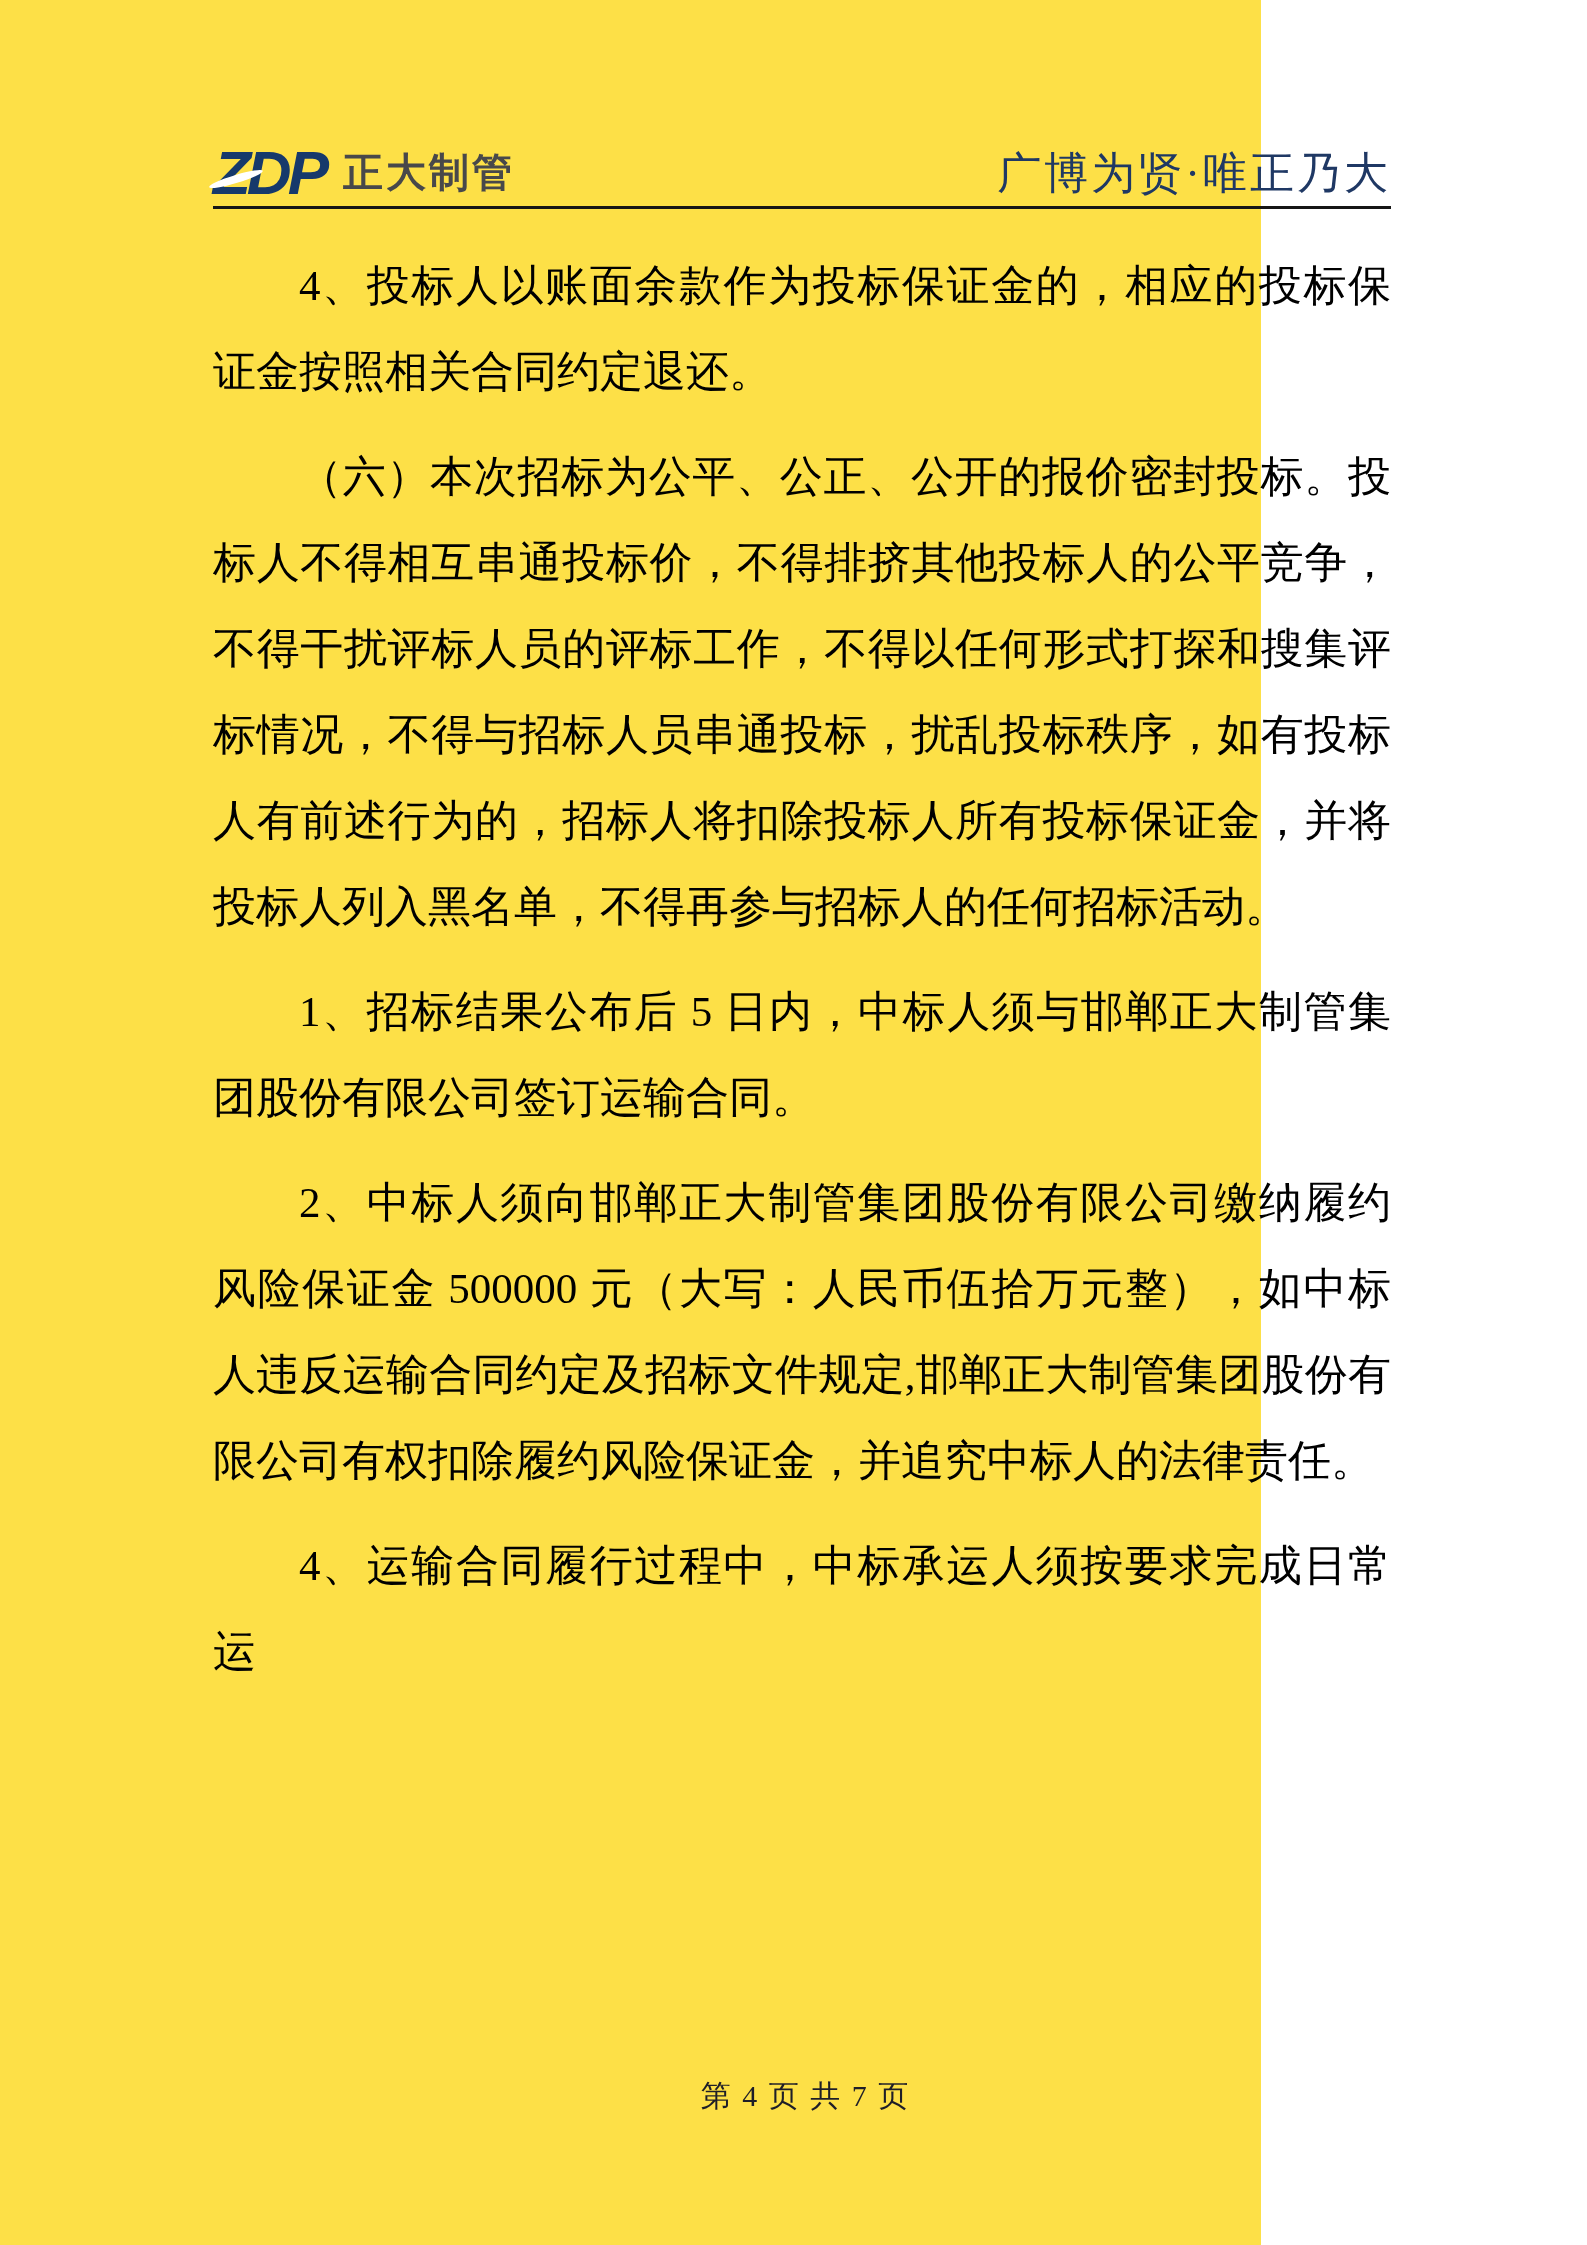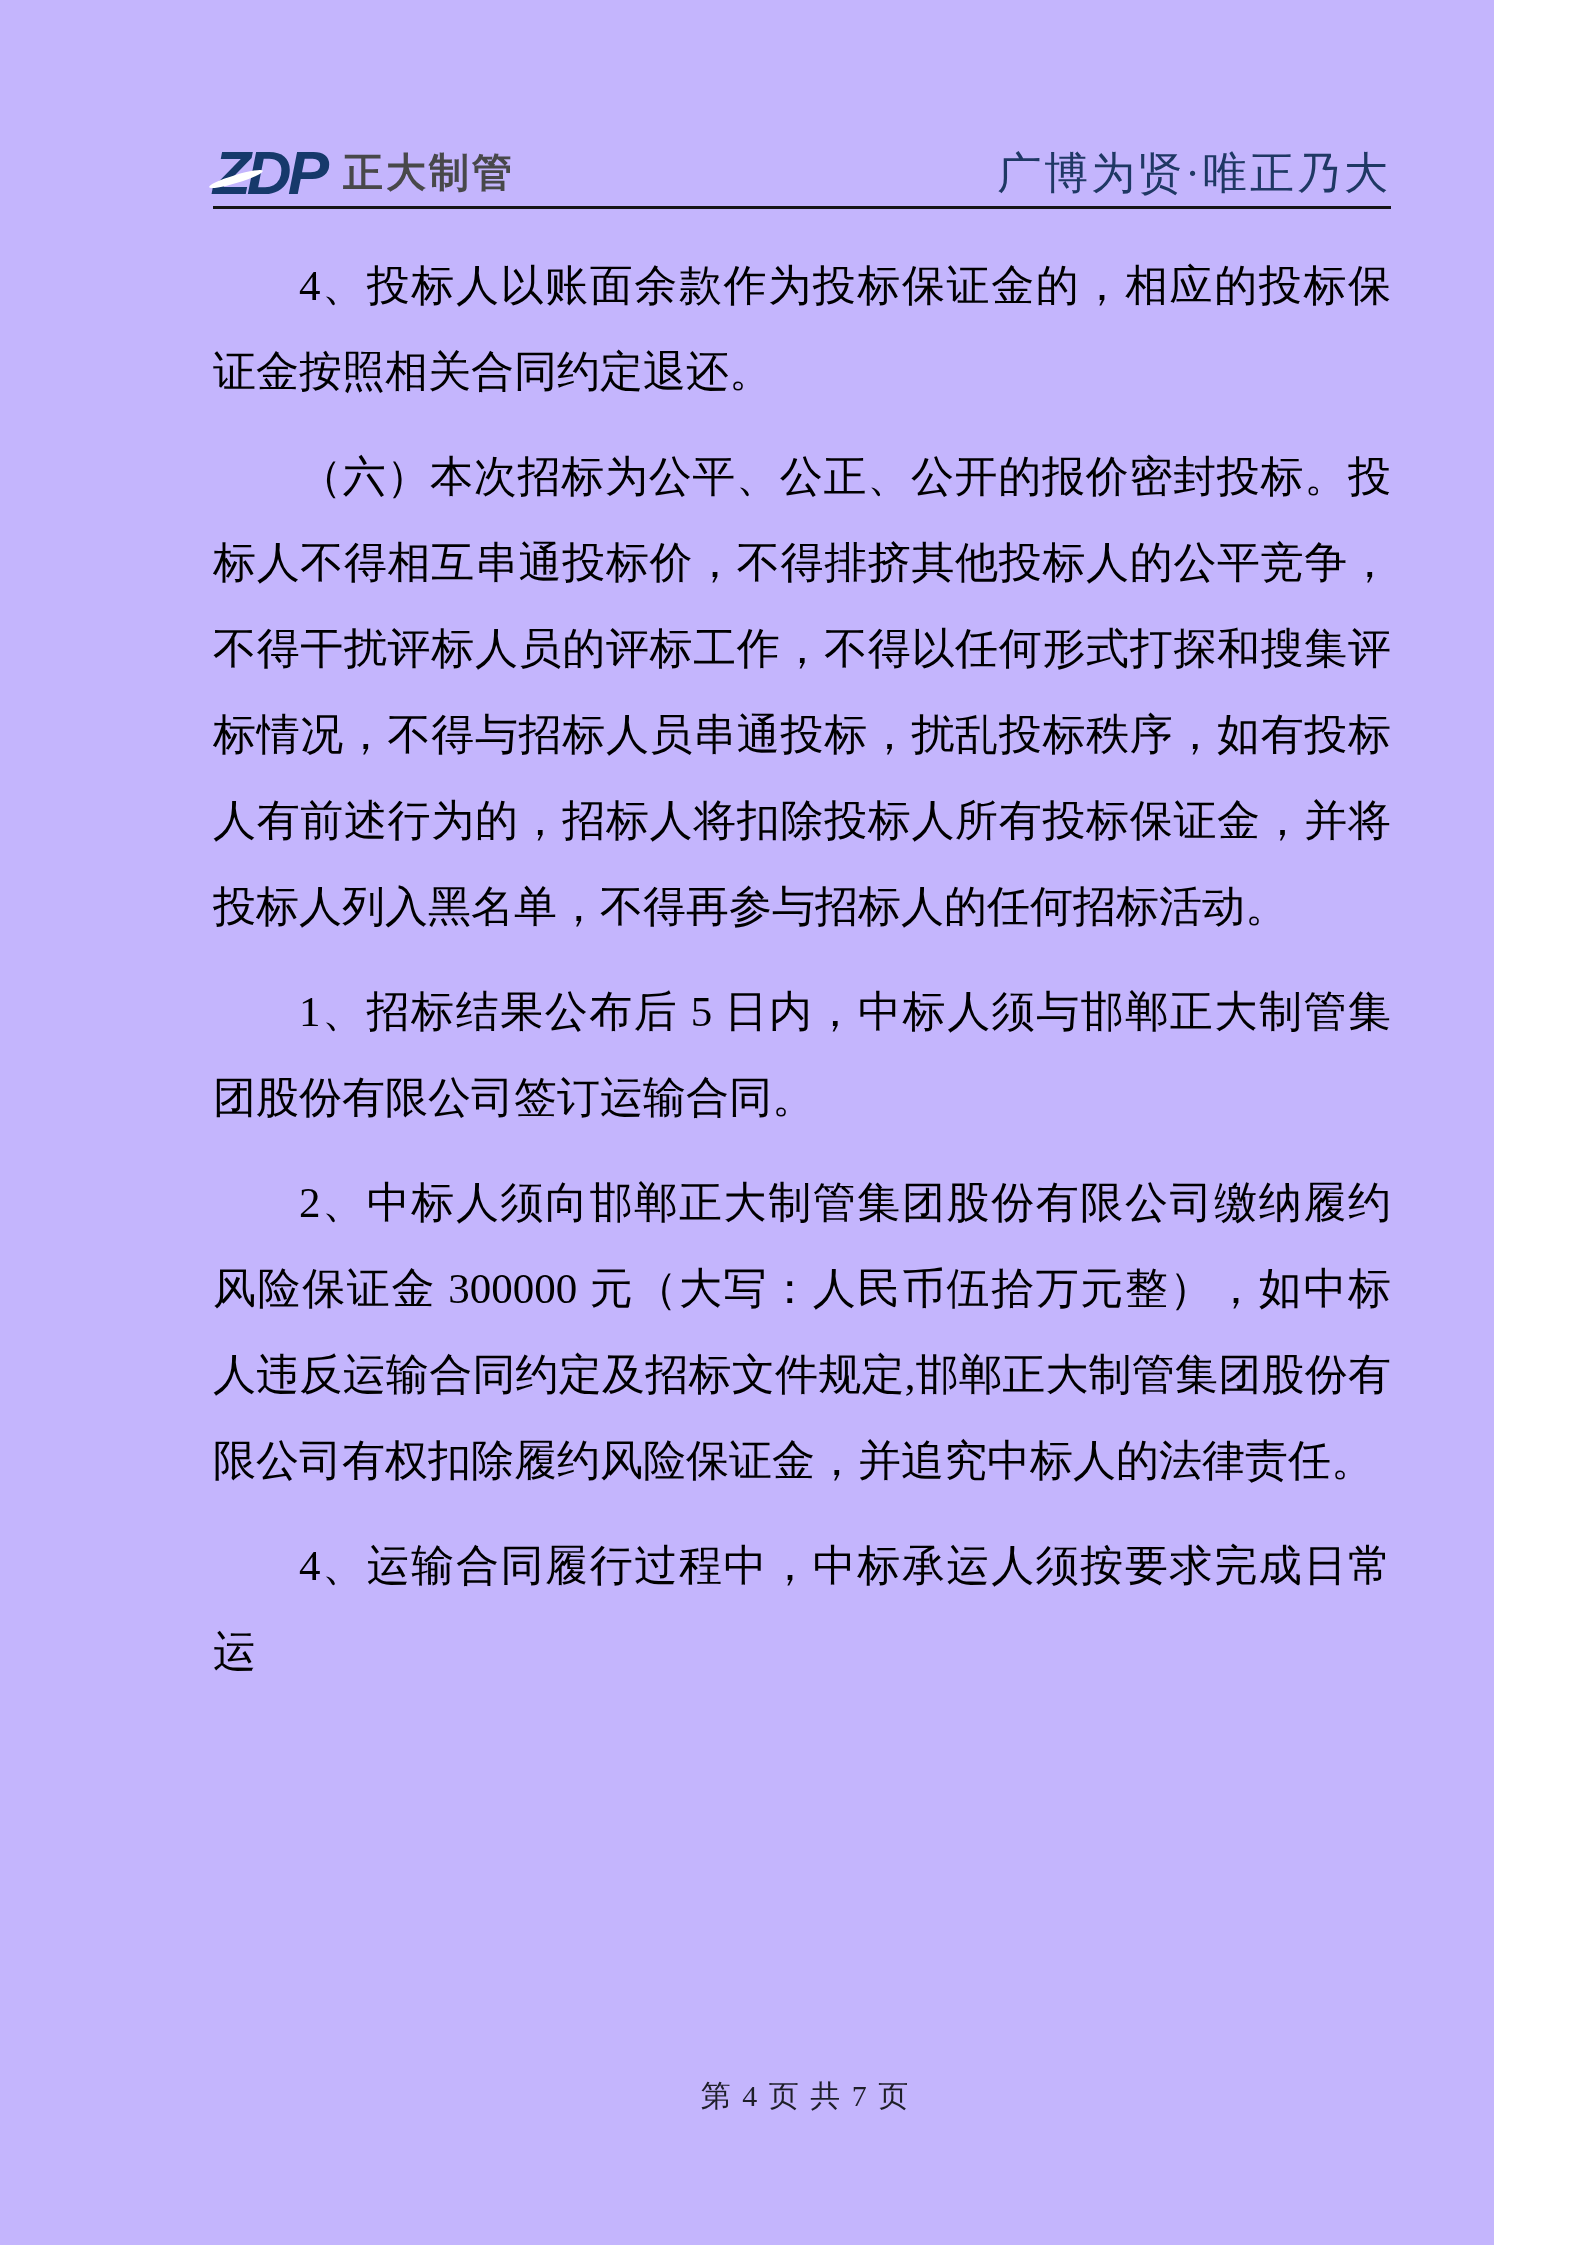--- a/index.html
+++ b/index.html
@@ -4,22 +4,22 @@
 <style>
   html, body { margin: 0; padding: 0; }
   body {
     width: 1587px; height: 2245px;
     background: #ffffff;
     font-family: "Liberation Serif", "DejaVu Serif", serif;
     overflow: hidden;
   }
   .page {
     position: relative;
-    width: 1494px; height: 2245px;
-    background: #c4b5fd;
+    width: 1261px; height: 2245px;
+    background: #fde047;
   }
 
   
   .header {
     position: absolute;
     left: 213px; width: 1178px; top: 116px; height: 88px;
     display: flex;
     justify-content: space-between;
     align-items: flex-end;
   }
@@ -116,21 +116,21 @@
     </div>
     <div class="slogan">广博为贤·唯正乃大</div>
   </header>
 
   <div class="rule"></div>
 
   <main class="doc-body">
     <p class="para">4、投标人以账面余款作为投标保证金的，相应的投标保证金按照相关合同约定退还。</p>
     <p class="para">（六）本次招标为公平、公正、公开的报价密封投标。投标人不得相互串通投标价，不得排挤其他投标人的公平竞争，不得干扰评标人员的评标工作，不得以任何形式打探和搜集评标情况，不得与招标人员串通投标，扰乱投标秩序，如有投标人有前述行为的，招标人将扣除投标人所有投标保证金，并将投标人列入黑名单，不得再参与招标人的任何招标活动。</p>
     <p class="para">1、招标结果公布后 5 日内，中标人须与邯郸正大制管集团股份有限公司签订运输合同。</p>
-    <p class="para">2、中标人须向邯郸正大制管集团股份有限公司缴纳履约风险保证金 300000 元（大写：人民币伍拾万元整），如中标人违反运输合同约定及招标文件规定,邯郸正大制管集团股份有限公司有权扣除履约风险保证金，并追究中标人的法律责任。</p>
+    <p class="para">2、中标人须向邯郸正大制管集团股份有限公司缴纳履约风险保证金 500000 元（大写：人民币伍拾万元整），如中标人违反运输合同约定及招标文件规定,邯郸正大制管集团股份有限公司有权扣除履约风险保证金，并追究中标人的法律责任。</p>
     <p class="para">4、运输合同履行过程中，中标承运人须按要求完成日常运</p>
   </main>
 
   <footer class="footer">
     <span>第 4 页 共 7 页</span>
   </footer>
 
 </div>
 
 </body></html>

